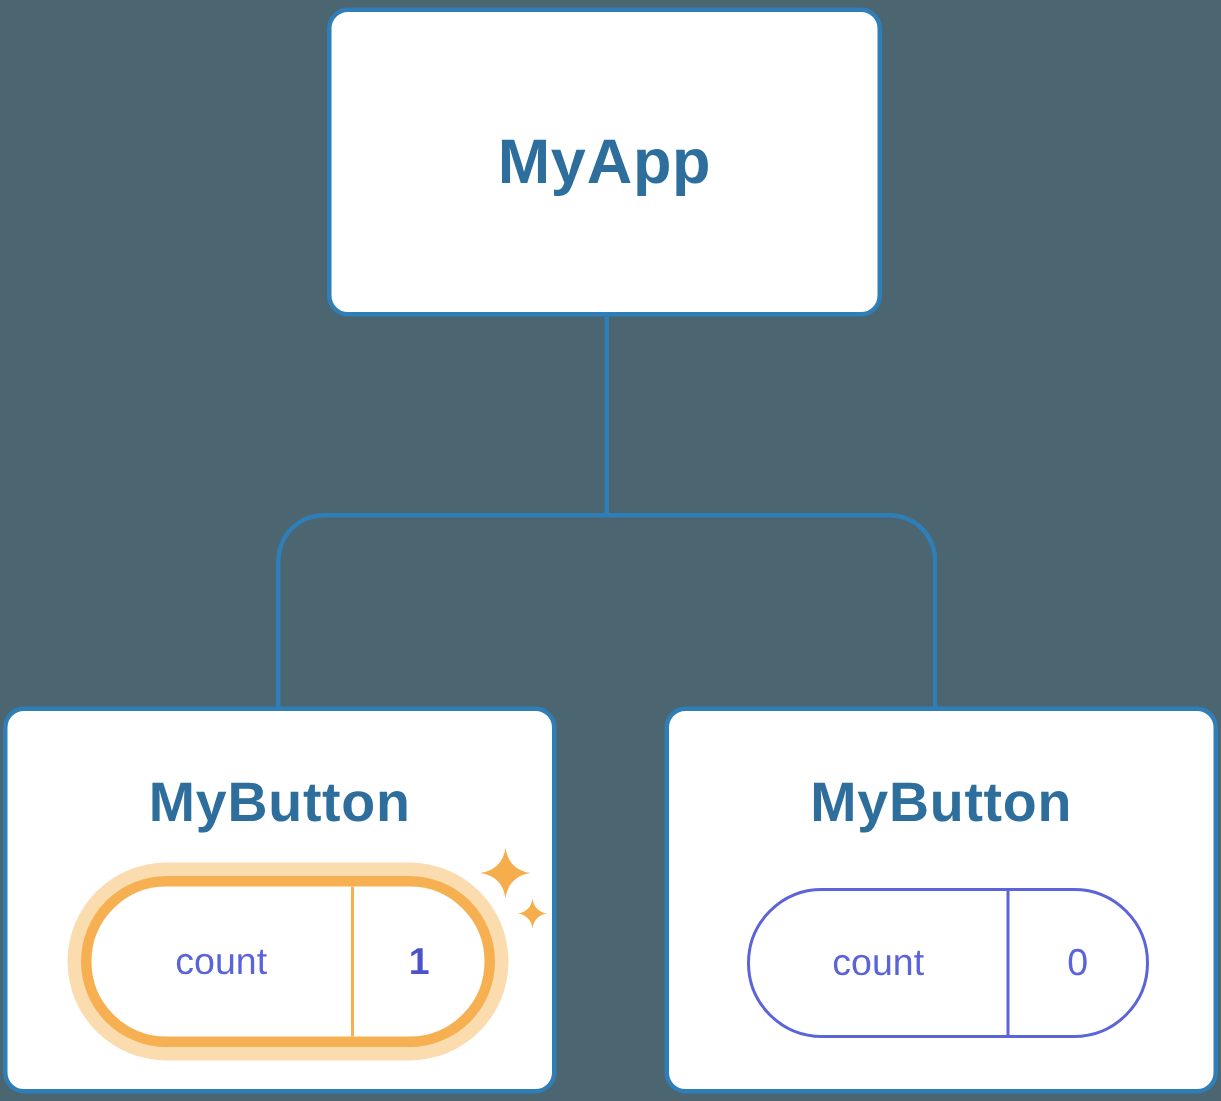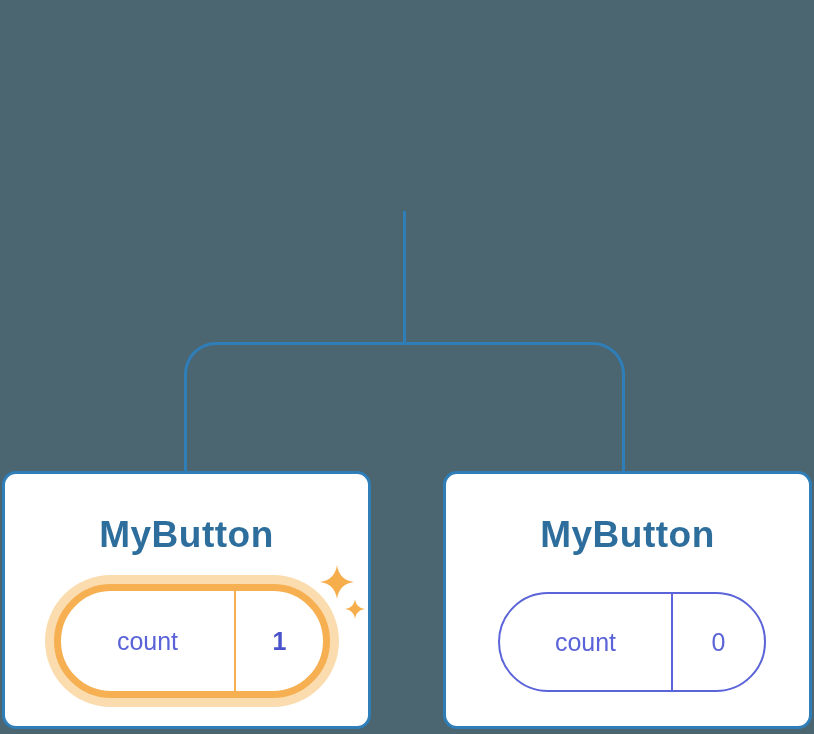--- a/index.html
+++ b/index.html
@@ -117,20 +117,23 @@
   }
   .sparkle svg { display: block; }
   .sparkle.large { left: 315px; top: 91px; }
   .sparkle.small { left: 340px; top: 125px; }
 </style>
 </head>
 <body>
 
 <div class="canvas">
 
+  <div class="node-card root-node">
+    <div class="node-title">MyApp</div>
+  </div>
 
   <div class="connector-stem"></div>
   <div class="connector-bracket"></div>
 
   <div class="node-card child-node left">
     <div class="node-title">MyButton</div>
 
     <div class="state-pill highlighted">
       <div class="segment key-segment">count</div>
       <div class="pill-divider"></div>

